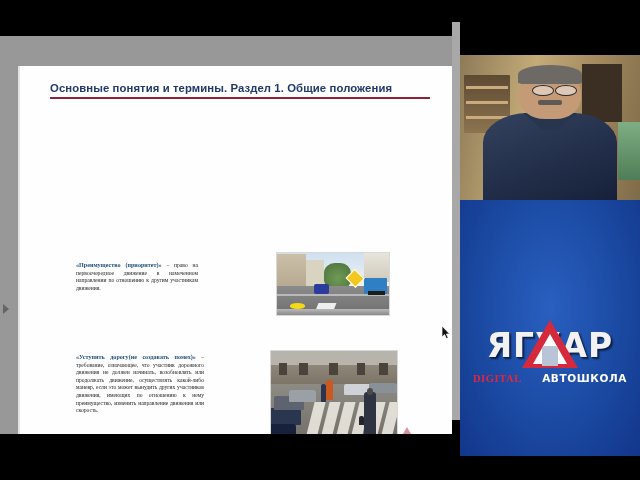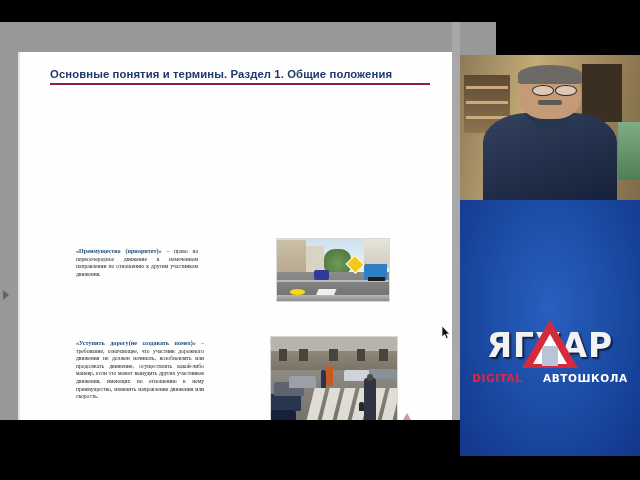--- a/index.html
+++ b/index.html
@@ -1,22 +1,22 @@
 <!DOCTYPE html>
 <html><head>
 <meta charset="utf-8">
 <style>
   html,body{margin:0;padding:0;background:#000;}
   body{width:640px;height:480px;overflow:hidden;
        font-family:"Liberation Sans", sans-serif;}
   .screen{position:relative;width:640px;height:480px;background:#000;}
 
   
-  .share-pane{position:absolute;left:0;top:22px;width:452px;height:398px;
-              background:#989898;overflow:hidden;padding-left:44px;}
+  .share-pane{position:absolute;left:0;top:36px;width:452px;height:398px;
+              background:#989898;overflow:hidden;}
   .share-top-band{position:absolute;left:0;top:0;width:452px;height:30px;background:#989898;}
   .slide{position:absolute;left:18px;top:30px;width:434px;height:370px;
          background:#fefefe;overflow:hidden;}
   .slide-edge-l{position:absolute;left:0;top:0;width:2px;height:370px;background:#e3e3e3;}
 
   .slide-title-wrap{position:absolute;left:32px;top:16px;width:382px;}
   .slide-title{font-size:11.3px;font-weight:bold;color:#20386a;letter-spacing:.1px;
                white-space:nowrap;}
   .title-rule{margin-top:3px;width:380px;height:2px;background:#8e2338;}
 
@@ -124,21 +124,21 @@
             border-left:28px solid transparent;border-right:28px solid transparent;
             border-bottom:48px solid #d42a3c;}
   .logo-tri-i{position:absolute;left:50%;top:14px;width:0;height:0;margin-left:-17px;
               border-left:17px solid transparent;border-right:17px solid transparent;
               border-bottom:30px solid #fff;}
   .logo-tri-c{position:absolute;left:50%;top:26px;width:16px;height:20px;margin-left:-8px;
               background:#b9c4d6;border-radius:3px 3px 0 0;}
   .logo-sub{position:absolute;left:0;top:52px;width:160px;text-align:center;
             font-family:"DejaVu Sans", sans-serif;font-weight:bold;font-size:10.5px;
             letter-spacing:.6px;}
-  .logo-sub .d{color:#e8243c;}
+  .logo-sub .d{color:#e8243c;font-family:Liberation Serif, serif;}
   .logo-sub .a{color:#ffffff;margin-left:16px;}
 
   
   .cursor{position:absolute;left:442px;top:326px;width:9px;height:14px;}
 </style>
 </head>
 <body>
 
 <div class="screen">
 

